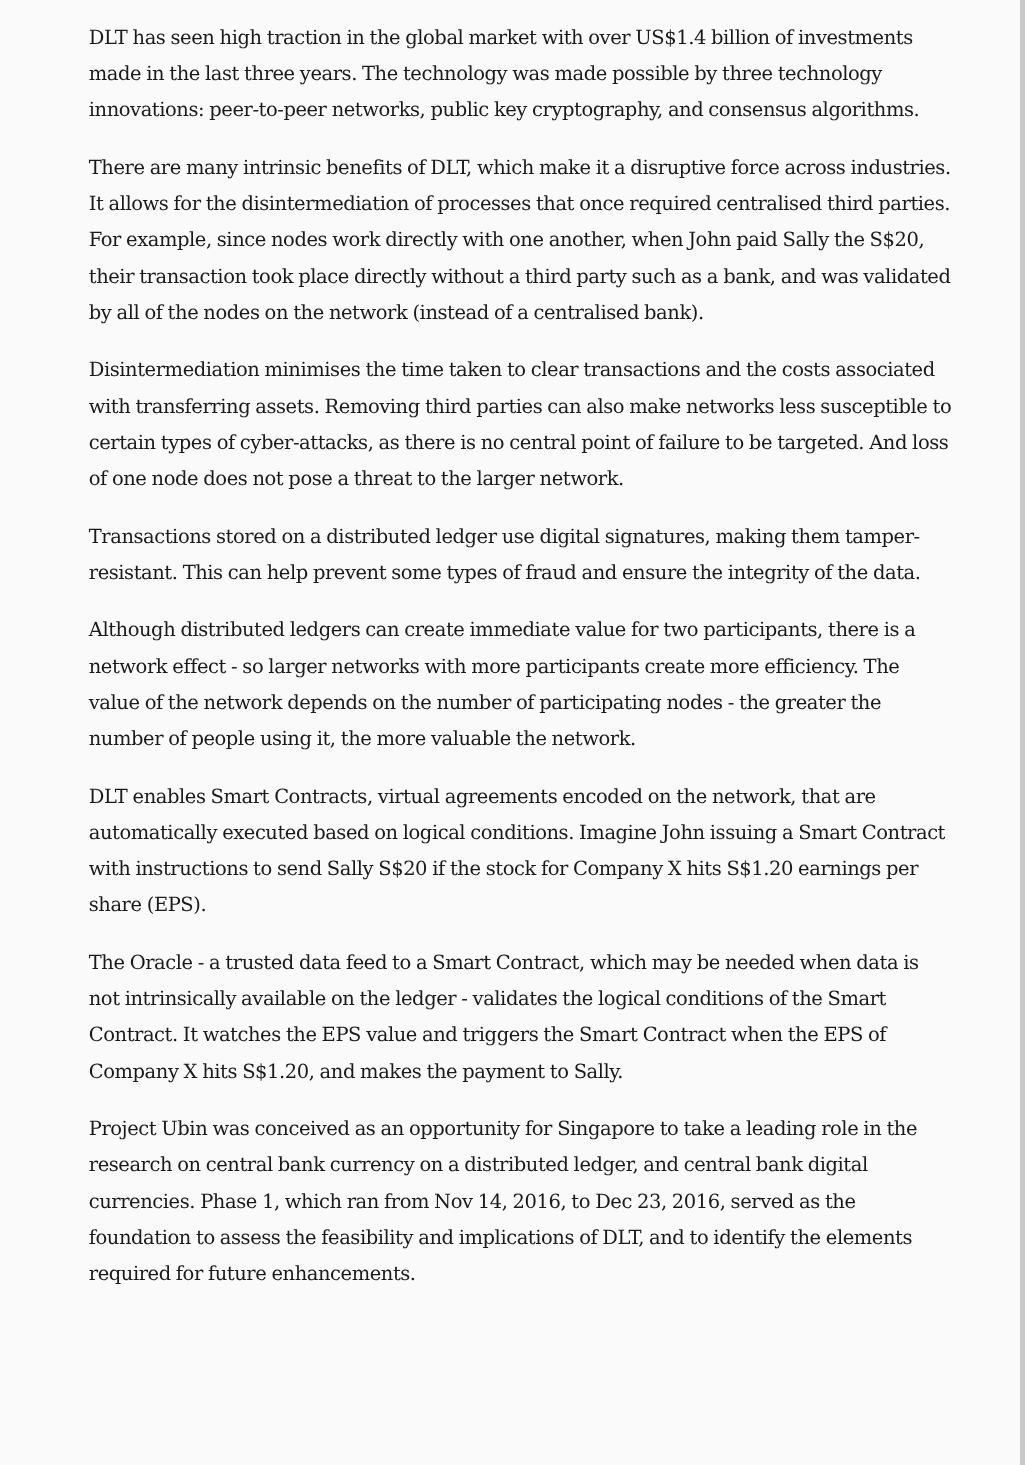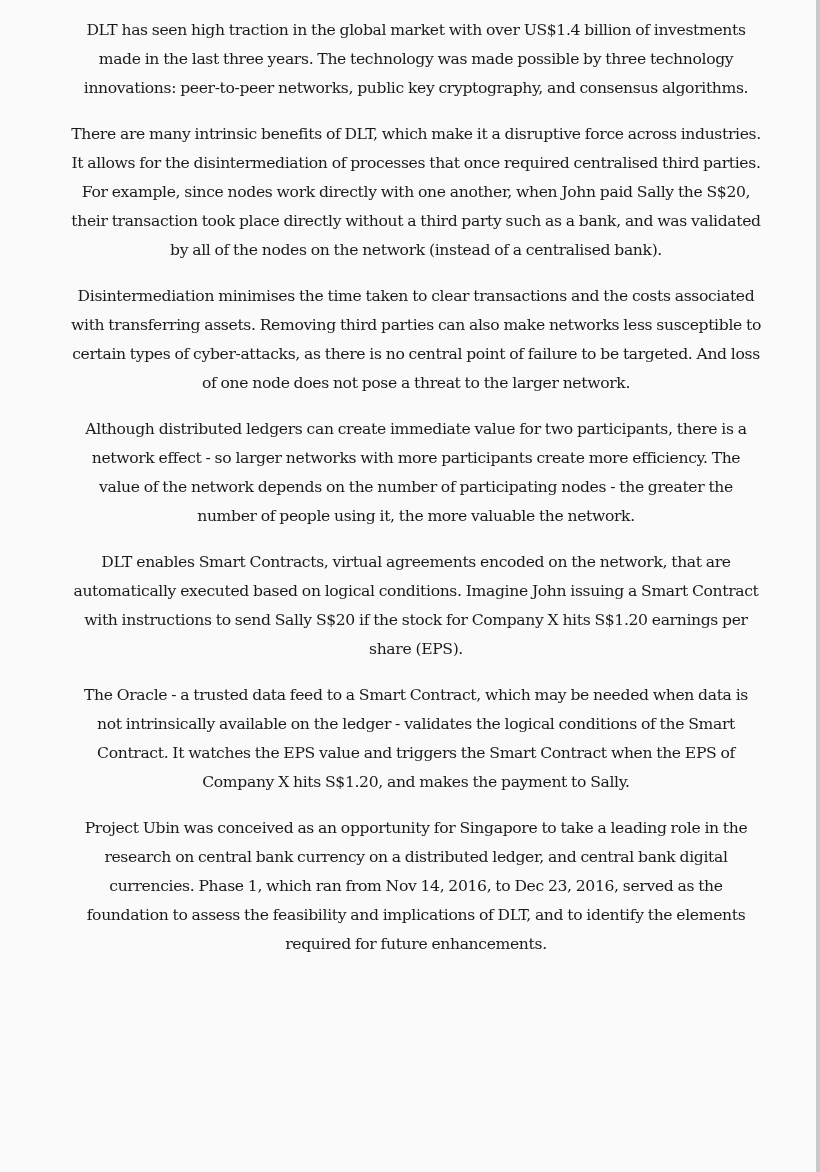--- a/index.html
+++ b/index.html
@@ -20,37 +20,37 @@
       width: 690px;
       font-family: "DejaVu Serif", "Liberation Serif", serif;
       font-size: 15.6px;
       line-height: 29px;
       color: #1a1a1a;
       letter-spacing: -0.35px;
       word-spacing: -0.5px;
     }
     .article p {
       margin: 0 0 17px 0;
-      text-align: center;
     }
     .edge-bar {
       position: absolute;
       top: 0;
       right: 0;
       width: 4px;
       height: 1172px;
       background: #c8c8c8;
     }
   </style>
 </head>
 <body>
 
 <main class="article">
   <p>DLT has seen high traction in the global market with over US$1.4 billion of investments made in the last three years. The technology was made possible by three technology innovations: peer-to-peer networks, public key cryptography, and consensus algorithms.</p>
   <p>There are many intrinsic benefits of DLT, which make it a disruptive force across industries. It allows for the disintermediation of processes that once required centralised third parties. For example, since nodes work directly with one another, when John paid Sally the S$20, their transaction took place directly without a third party such as a bank, and was validated by all of the nodes on the network (instead of a centralised bank).</p>
   <p>Disintermediation minimises the time taken to clear transactions and the costs associated with transferring assets. Removing third parties can also make networks less susceptible to certain types of cyber-attacks, as there is no central point of failure to be targeted. And loss of one node does not pose a threat to the larger network.</p>
+  <p>Transactions stored on a distributed ledger use digital signatures, making them tamper-resistant. This can help prevent some types of fraud and ensure the integrity of the data.</p>
   <p>Although distributed ledgers can create immediate value for two participants, there is a network effect - so larger networks with more participants create more efficiency. The value of the network depends on the number of participating nodes - the greater the number of people using it, the more valuable the network.</p>
   <p>DLT enables Smart Contracts, virtual agreements encoded on the network, that are automatically executed based on logical conditions. Imagine John issuing a Smart Contract with instructions to send Sally S$20 if the stock for Company X hits S$1.20 earnings per share (EPS).</p>
   <p>The Oracle - a trusted data feed to a Smart Contract, which may be needed when data is not intrinsically available on the ledger - validates the logical conditions of the Smart Contract. It watches the EPS value and triggers the Smart Contract when the EPS of Company X hits S$1.20, and makes the payment to Sally.</p>
   <p>Project Ubin was conceived as an opportunity for Singapore to take a leading role in the research on central bank currency on a distributed ledger, and central bank digital currencies. Phase 1, which ran from Nov 14, 2016, to Dec 23, 2016, served as the foundation to assess the feasibility and implications of DLT, and to identify the elements required for future enhancements.</p>
 </main>
 
 <div class="edge-bar"></div>
 
 </body></html>

